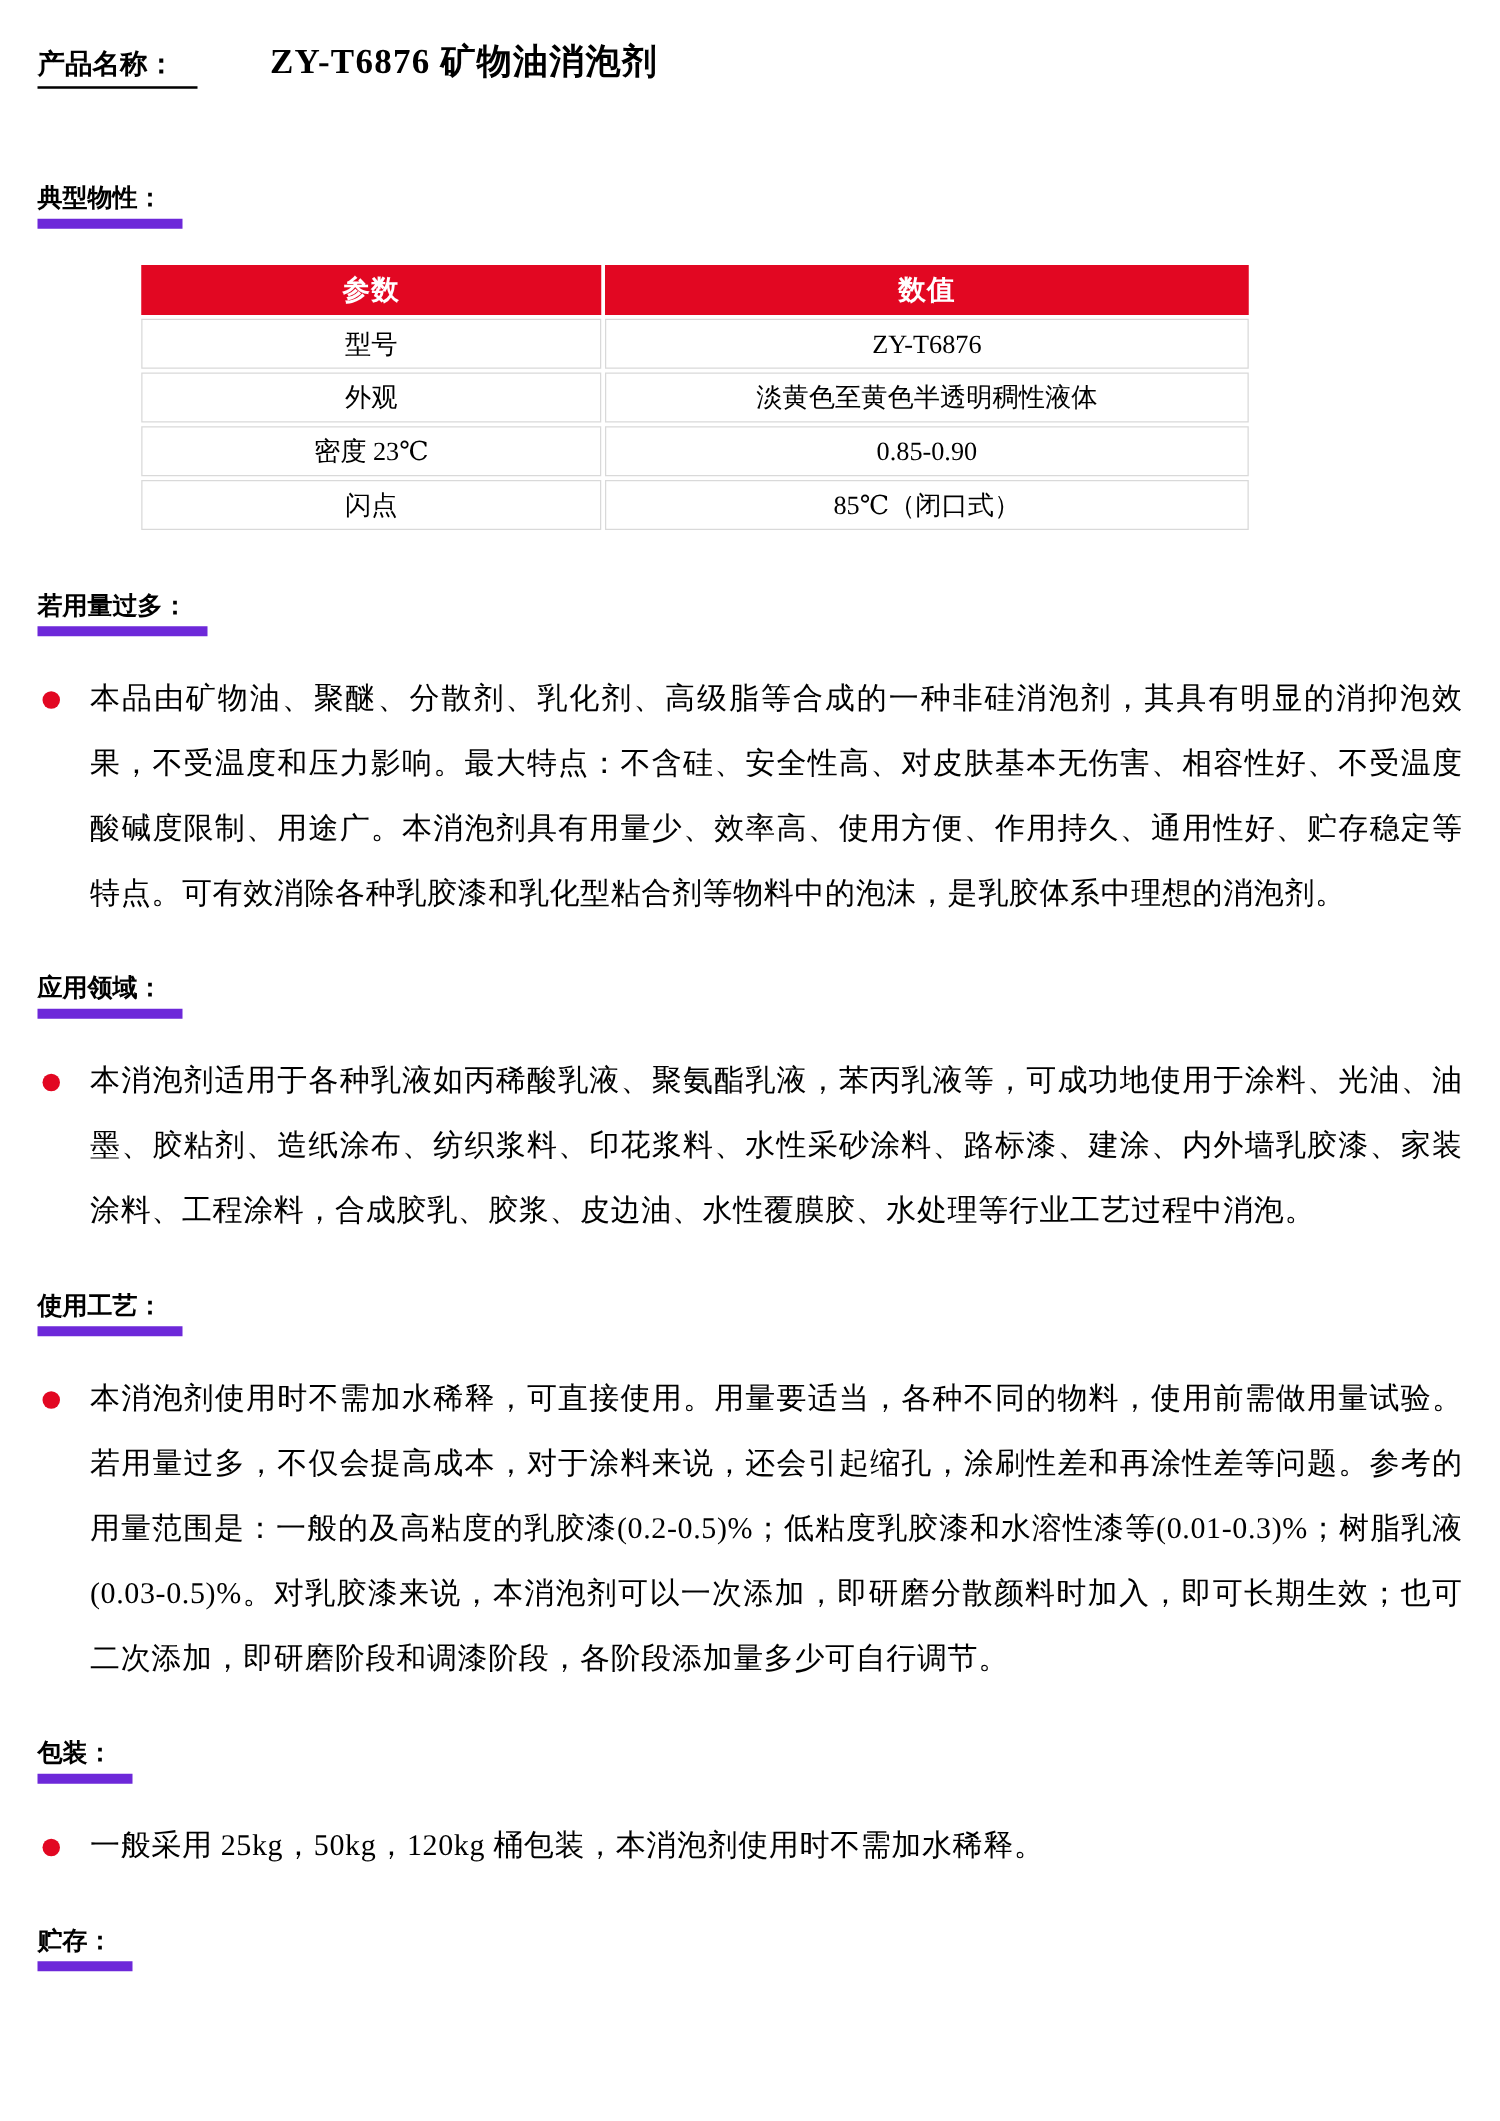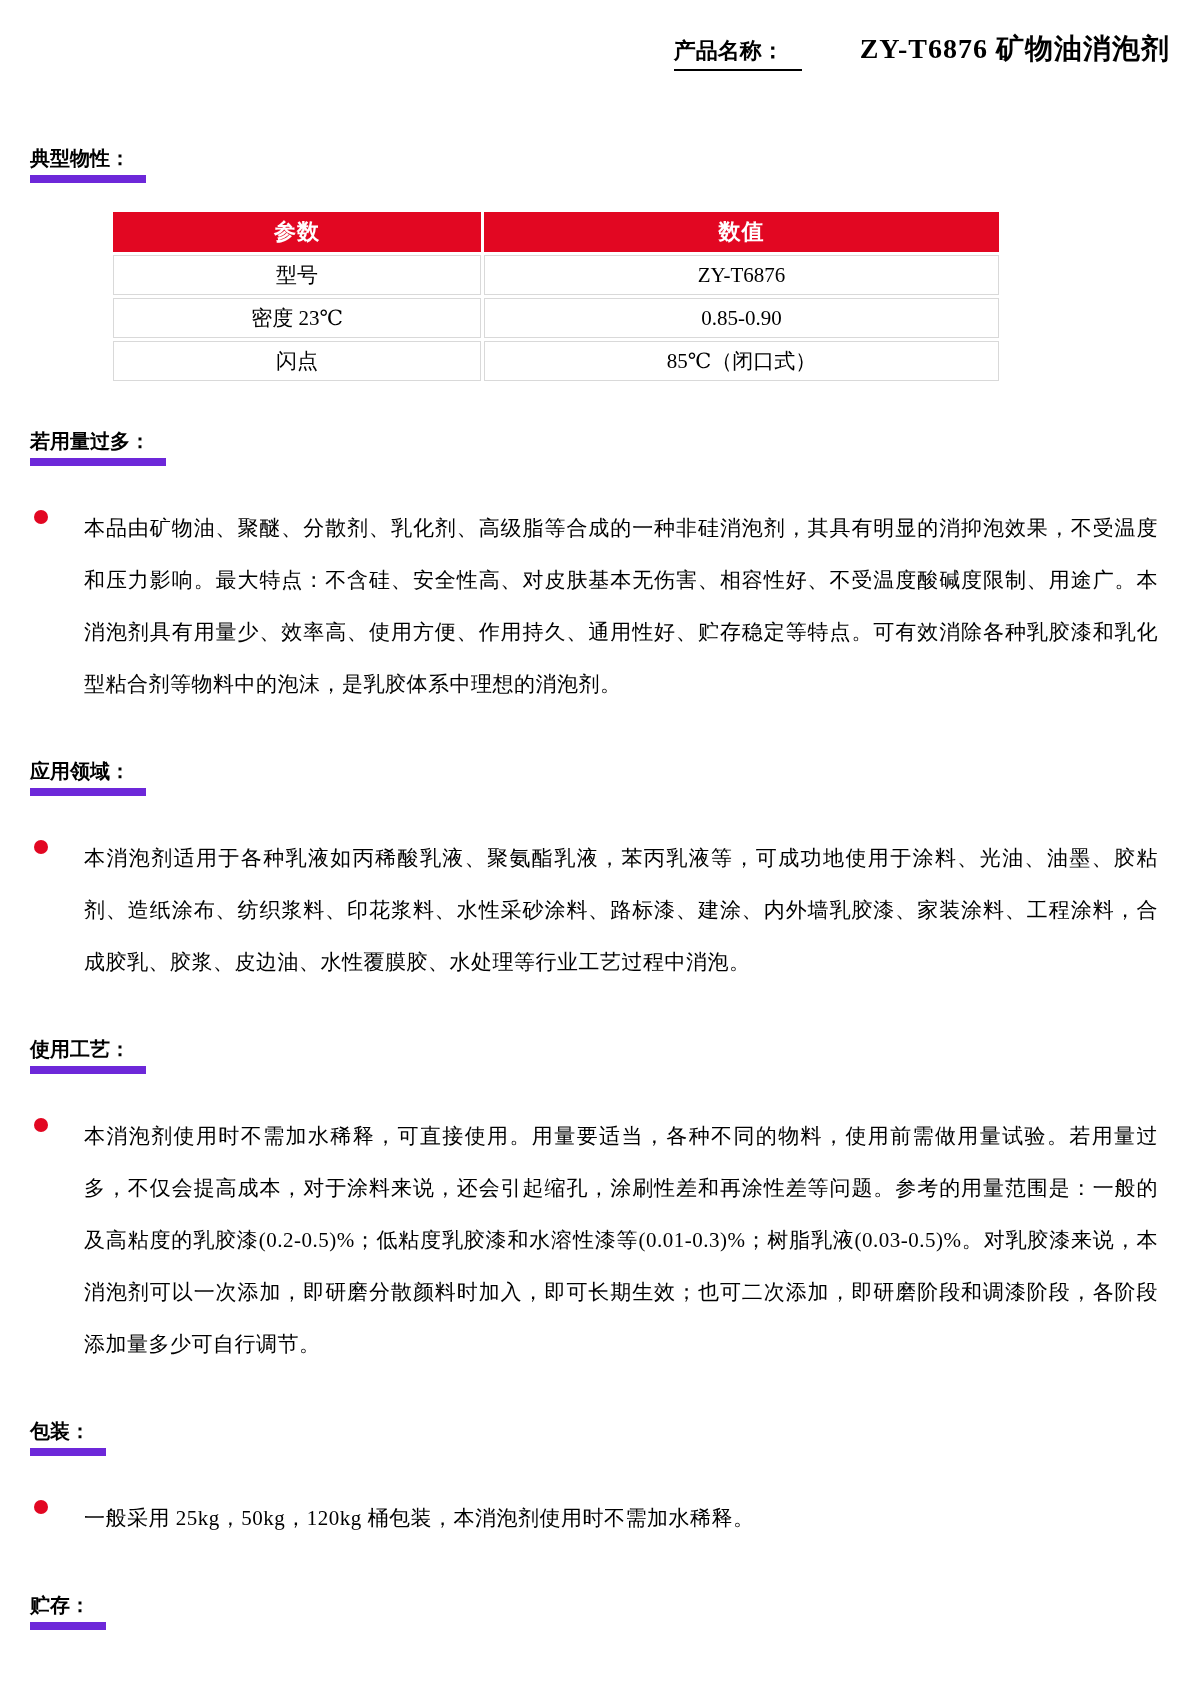--- a/index.html
+++ b/index.html
@@ -19,21 +19,20 @@
     width:1200px;
     min-height:1697px;
     padding:24px 30px 0 30px;
     position:relative;
   }
   
   .title-row{
     margin:6px 0 44px 0;
     display:flex;
     align-items:baseline;
-    justify-content:flex-end;
   }
   .label-underlined{
     font-weight:bold;
     font-size:22px;
     border-bottom:2px solid #000;
     padding-right:18px;
     padding-bottom:3px;
     display:inline-block;
     white-space:nowrap;
   }
@@ -87,23 +86,23 @@
   }
   .bullet-dot{
     flex:none;
     width:14px;
     height:14px;
     border-radius:50%;
     background:var(--accent);
     margin:20px 24px 0 4px;
   }
   .bullet-text{
-    margin:12px;
+    margin:0;
     flex:1;
-    font-size:21px;
+    font-size:24px;
     line-height:52px;
     text-align:justify;
     letter-spacing:0.5px;
   }
 </style>
 </head>
 <body>
 
 <div class="page">
 
@@ -122,20 +121,24 @@
       <thead>
         <tr>
           <th>参数</th>
           <th>数值</th>
         </tr>
       </thead>
       <tbody>
         <tr>
           <td>型号</td>
           <td>ZY-T6876</td>
+        </tr>
+        <tr>
+          <td>外观</td>
+          <td>淡黄色至黄色半透明稠性液体</td>
         </tr>
         <tr>
           <td>密度 23℃</td>
           <td>0.85-0.90</td>
         </tr>
         <tr>
           <td>闪点</td>
           <td>85℃（闭口式）</td>
         </tr>
       </tbody>

